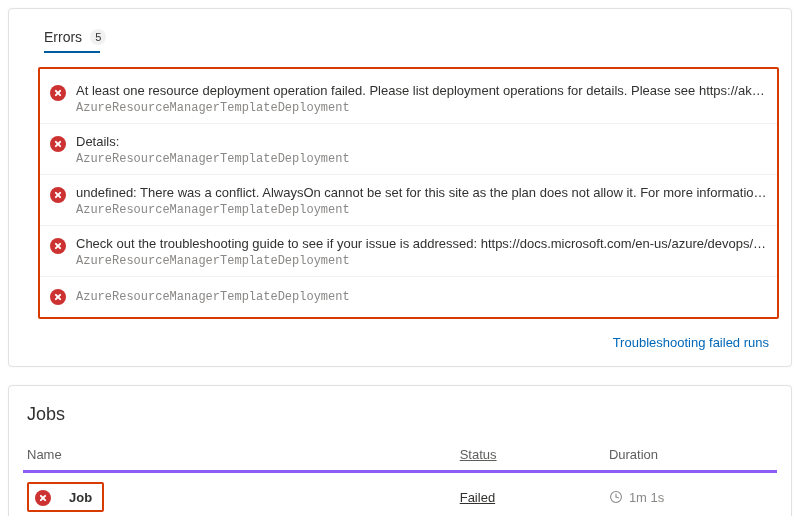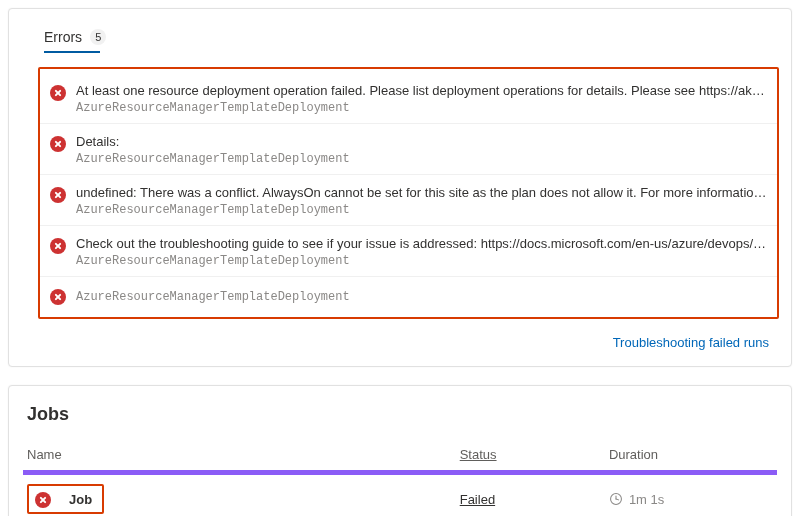--- a/index.html
+++ b/index.html
@@ -111,33 +111,33 @@
   .troubleshoot-link {
     color: #0067b8;
     font-size: 13px;
     cursor: pointer;
   }
 
   
   .jobs-panel { padding: 14px 14px 10px 14px; }
   .jobs-title {
     font-size: 18px;
-    font-weight: 700;
+    font-weight: 400;
     color: #323130;
     padding: 4px 4px 14px 4px;
   }
   .jobs-table-header, .job-row {
     display: flex;
     align-items: center;
     padding: 8px 4px;
   }
   .jobs-table-header {
     color: #605e5c;
     font-size: 13px;
-    border-bottom: 5px solid #8b5cf6;
+    border-bottom: 3px solid #8b5cf6;
   }
   .col-name { flex: 1 1 58%; }
   .col-status { flex: 0 0 20%; text-decoration: underline; }
   .col-duration { flex: 0 0 22%; display: flex; align-items: center; gap: 6px; }
   .job-row { font-size: 13px; border-top: 1px solid transparent; cursor: pointer; }
   .job-name-box {
     border: 2px solid #d83b01;
     border-radius: 2px;
     display: inline-flex;
     align-items: center;

